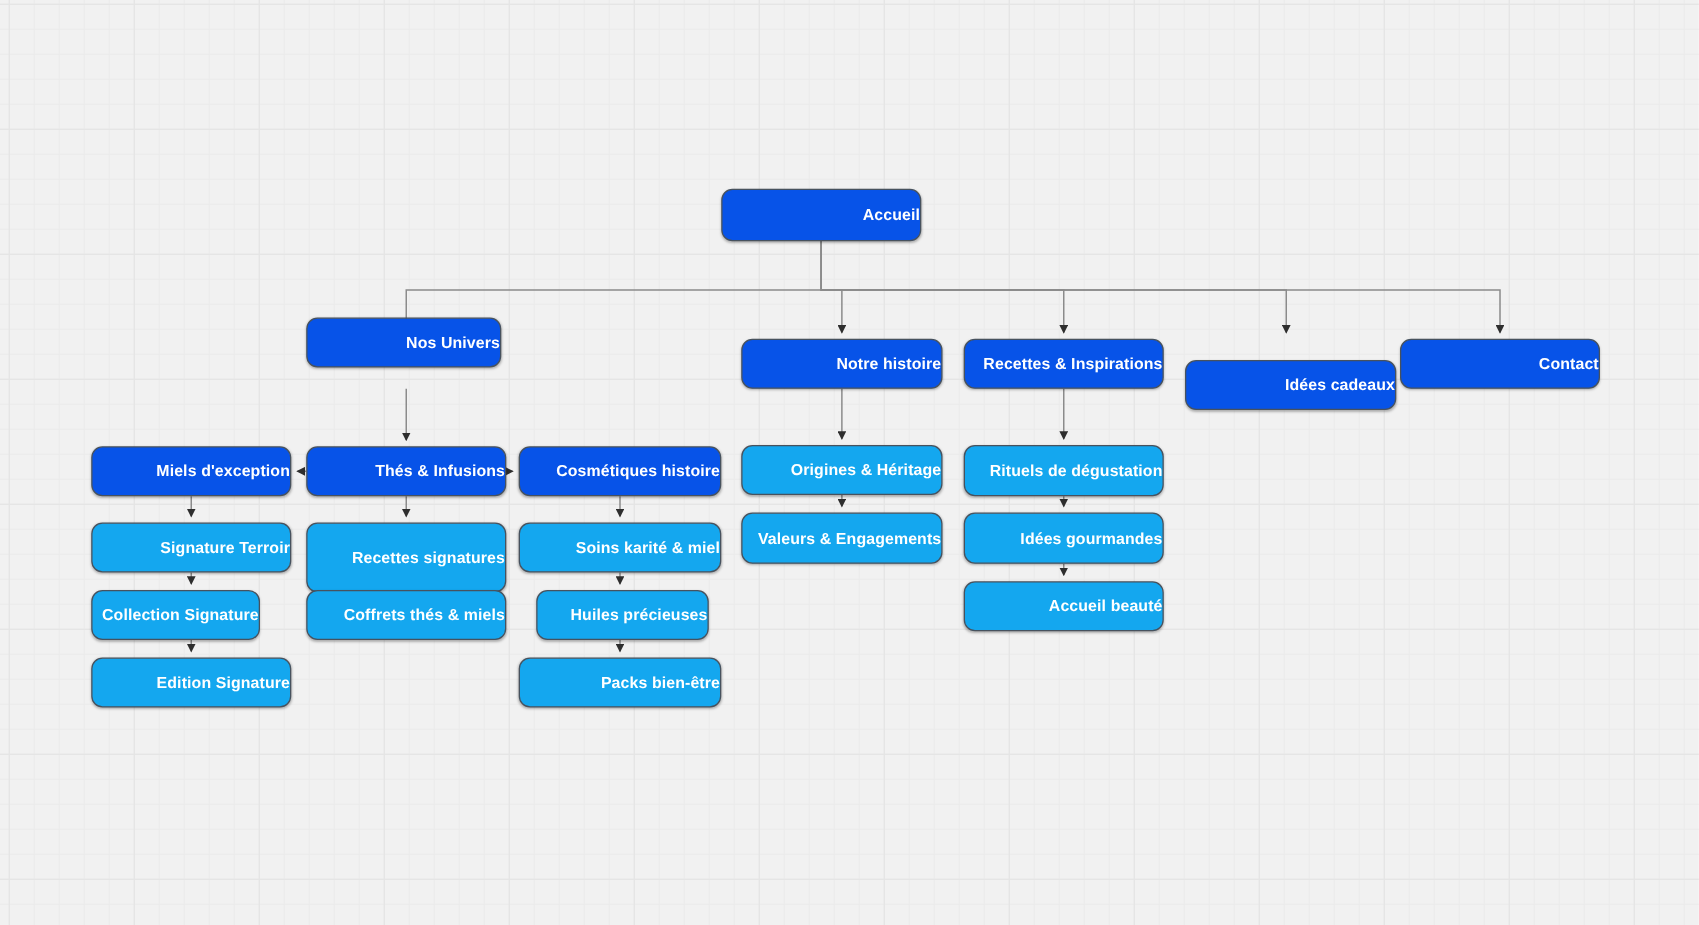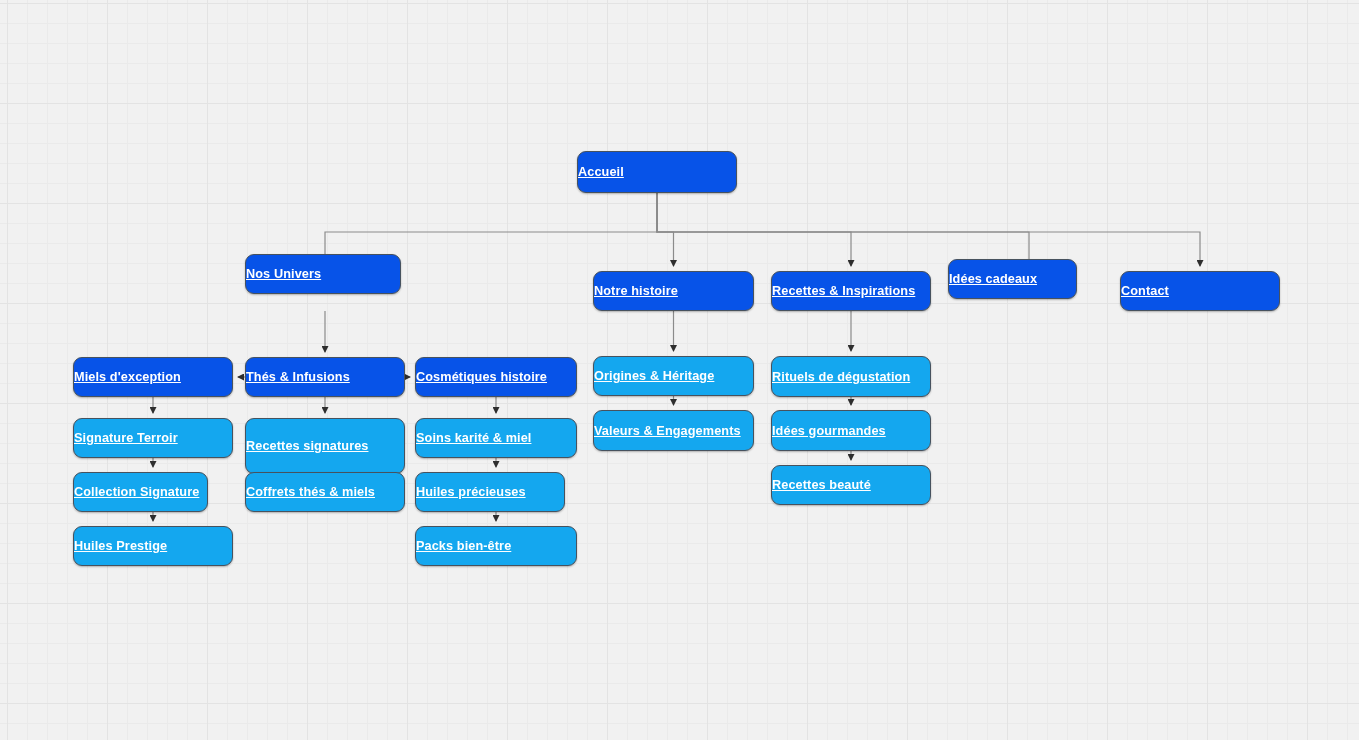--- a/index.html
+++ b/index.html
@@ -29,32 +29,31 @@
   .connector-layer path { pointer-events: stroke; }
   .edge {
     fill: none;
     stroke: #8b8b8b;
     stroke-width: 1.2;
   }
   .node {
     position: absolute;
     display: flex;
     align-items: center;
-    justify-content: flex-start;
+    justify-content: flex-end;
     box-sizing: border-box;
     border-radius: 9px;
     border: 1.5px solid #47525e;
     color: #ffffff;
     font-size: 12.7px;
     font-weight: bold;
     white-space: nowrap;
     box-shadow: 0 1px 2px rgba(0,0,0,0.28);
     cursor: pointer;
     letter-spacing: 0.1px;
-    text-decoration: underline;
   }
   .node.primary { background: #0753e8; }
   .node.secondary { background: #14a7ef; }
   .node-label { pointer-events: none; }
 </style>
 </head>
 <body>
 
 <div class="canvas">
 
@@ -92,21 +91,21 @@
   </div>
   <div class="node primary" style="left:245px;top:254px;width:156px;height:40px">
     <span class="node-label">Nos Univers</span>
   </div>
   <div class="node primary" style="left:593px;top:271px;width:161px;height:40px">
     <span class="node-label">Notre histoire</span>
   </div>
   <div class="node primary" style="left:771px;top:271px;width:160px;height:40px">
     <span class="node-label">Recettes &amp; Inspirations</span>
   </div>
-  <div class="node primary" style="left:948px;top:259px;width:129px;height:40px">
+  <div class="node primary" style="left:948px;top:288px;width:169px;height:40px">
     <span class="node-label">Idées cadeaux</span>
   </div>
   <div class="node primary" style="left:1120px;top:271px;width:160px;height:40px">
     <span class="node-label">Contact</span>
   </div>
 
   <div class="node primary" style="left:73px;top:357px;width:160px;height:40px">
     <span class="node-label">Miels d'exception</span>
   </div>
   <div class="node primary" style="left:245px;top:357px;width:160px;height:40px">
@@ -137,27 +136,27 @@
   <div class="node secondary" style="left:771px;top:410px;width:160px;height:41px">
     <span class="node-label">Idées gourmandes</span>
   </div>
 
   <div class="node secondary" style="left:73px;top:472px;width:135px;height:40px">
     <span class="node-label">Collection Signature</span>
   </div>
   <div class="node secondary" style="left:245px;top:472px;width:160px;height:40px">
     <span class="node-label">Coffrets thés &amp; miels</span>
   </div>
-  <div class="node secondary" style="left:415px;top:472px;width:150px;height:40px">
+  <div class="node secondary" style="left:429px;top:472px;width:138px;height:40px">
     <span class="node-label">Huiles précieuses</span>
   </div>
   <div class="node secondary" style="left:771px;top:465px;width:160px;height:40px">
-    <span class="node-label">Recettes beauté</span>
+    <span class="node-label">Accueil beauté</span>
   </div>
 
   <div class="node secondary" style="left:73px;top:526px;width:160px;height:40px">
-    <span class="node-label">Huiles Prestige</span>
+    <span class="node-label">Edition Signature</span>
   </div>
   <div class="node secondary" style="left:415px;top:526px;width:162px;height:40px">
     <span class="node-label">Packs bien-être</span>
   </div>
 
 </div>
 
 </body></html>

